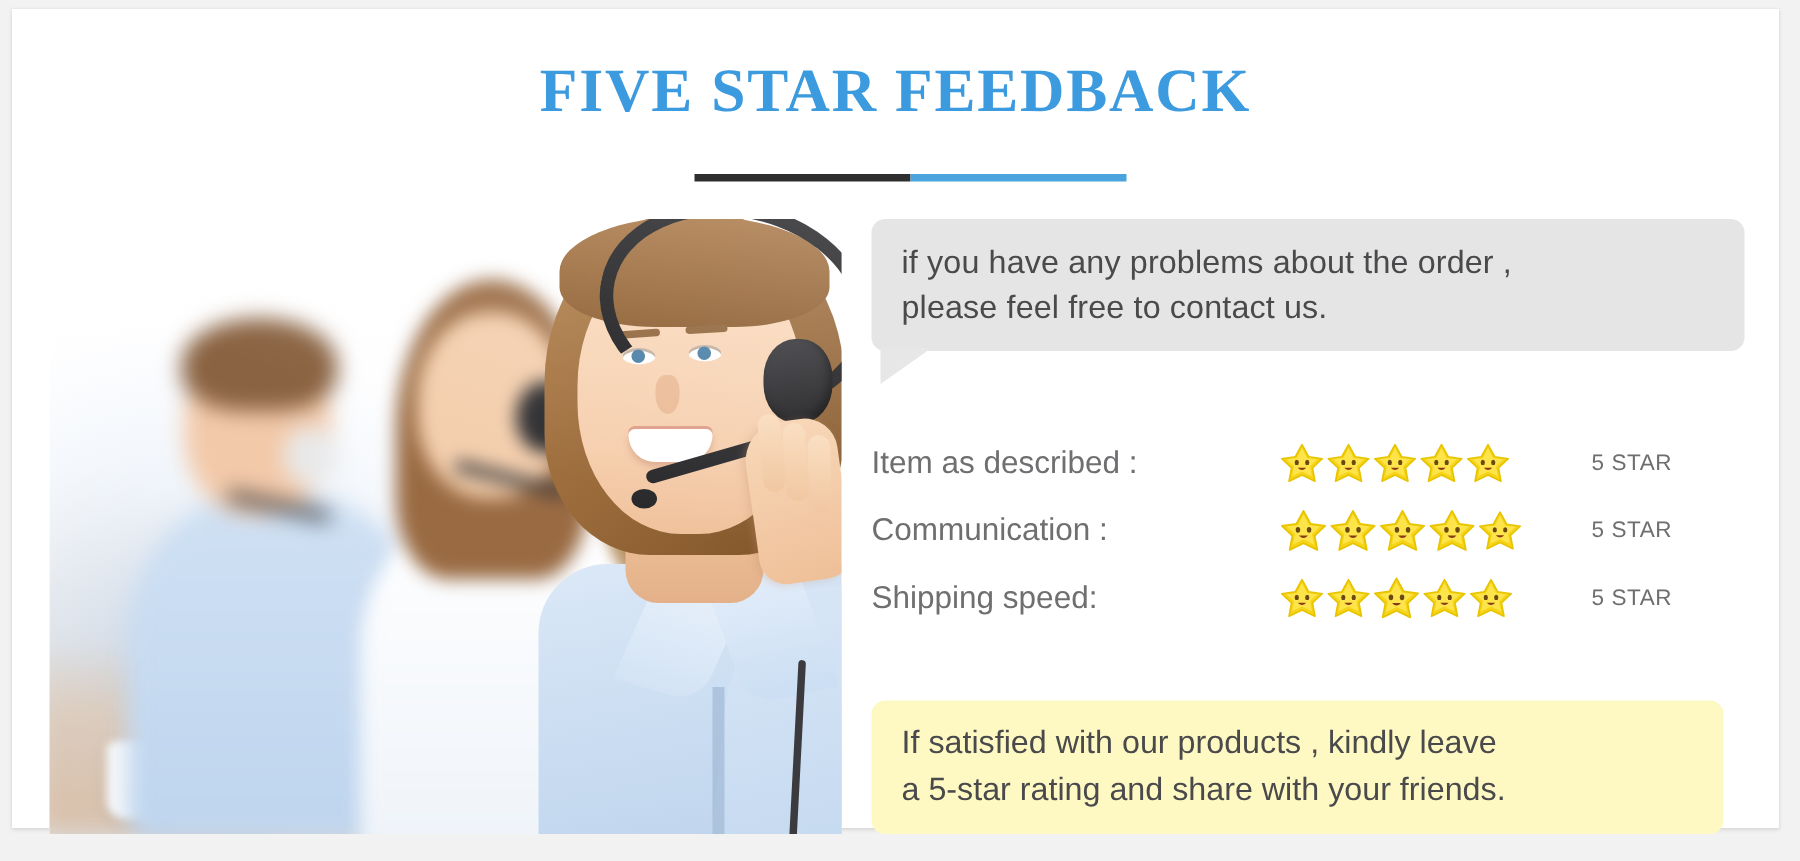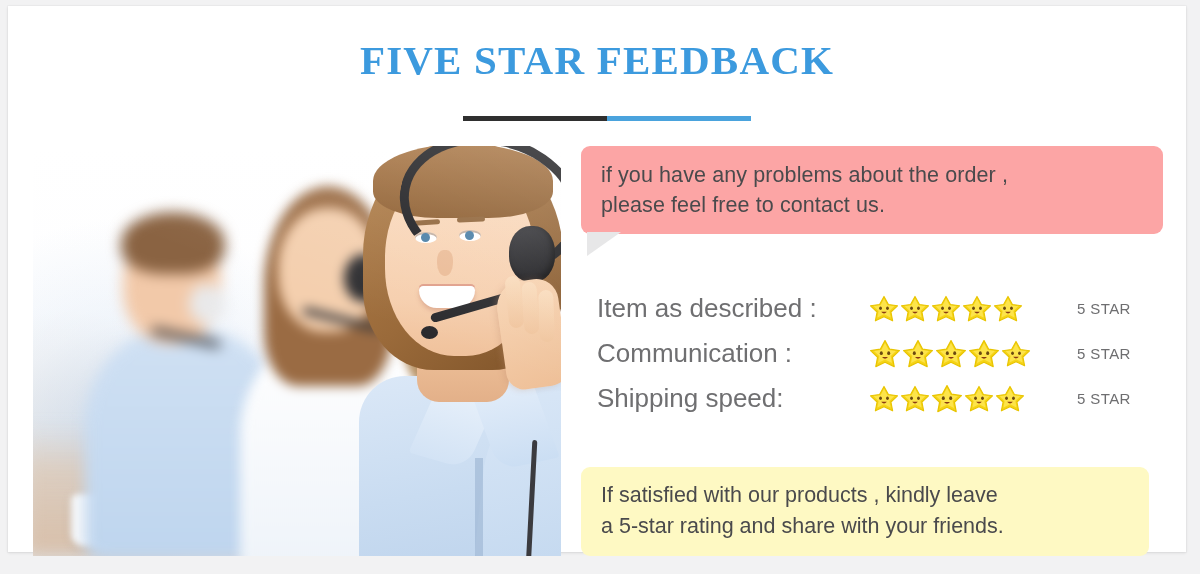--- a/index.html
+++ b/index.html
@@ -301,21 +301,21 @@
     position: absolute;
     left: 573px;
     top: 140px;
     width: 600px;
   }
 
   .bubble {
     position: relative;
     width: 582px;
     box-sizing: border-box;
-    background: #fca5a5;
+    background: #e5e5e5;
     border-radius: 9px;
     padding: 14px 16px 14px 20px;
     font-size: 21.5px;
     line-height: 30px;
     color: #4a4a4c;
     letter-spacing: 0.1px;
   }
   .bubble .tail {
     position: absolute;
     left: 6px;
@@ -329,24 +329,23 @@
   .ratings {
     margin-top: 52px;
   }
   .rating-row {
     display: flex;
     align-items: center;
     height: 45px;
   }
   .rating-label {
     width: 272px;
-    font-size: 26px;
+    font-size: 21px;
     color: #6f6f71;
     white-space: nowrap;
-    margin-left: 16px;
   }
   .stars {
     width: 186px;
     display: flex;
     align-items: center;
     gap: 1px;
   }
   .star-icon { display: block; }
   .rating-value {
     font-size: 15px;

